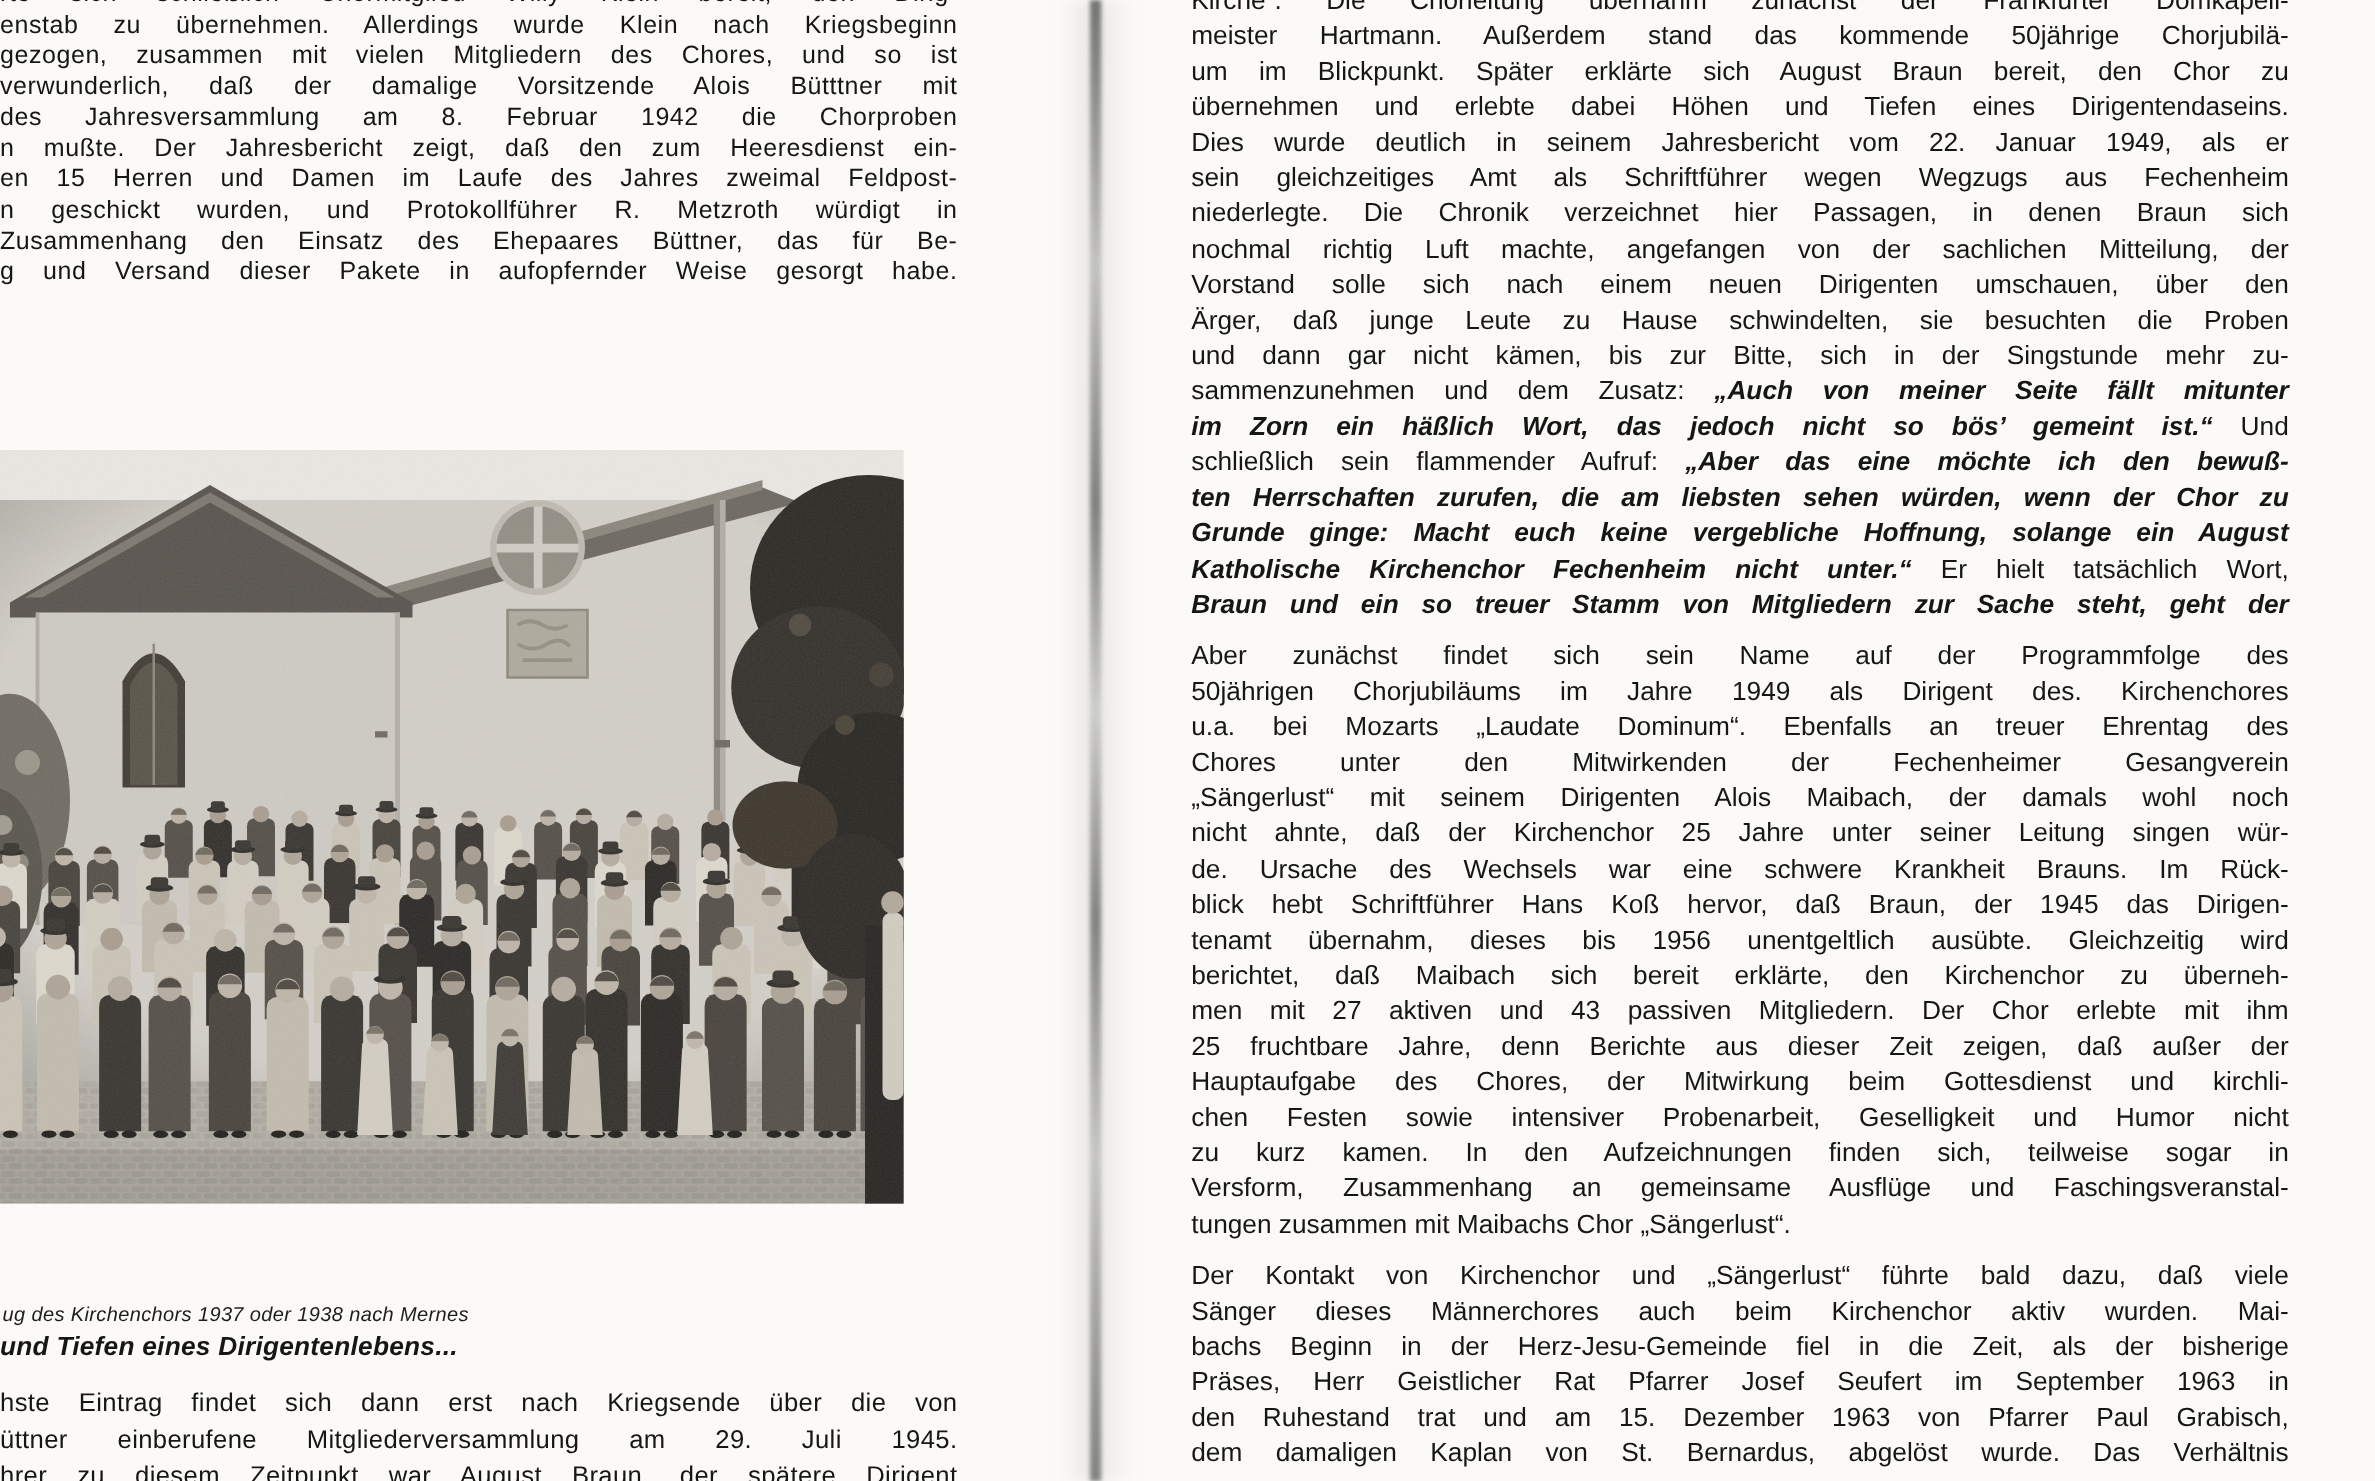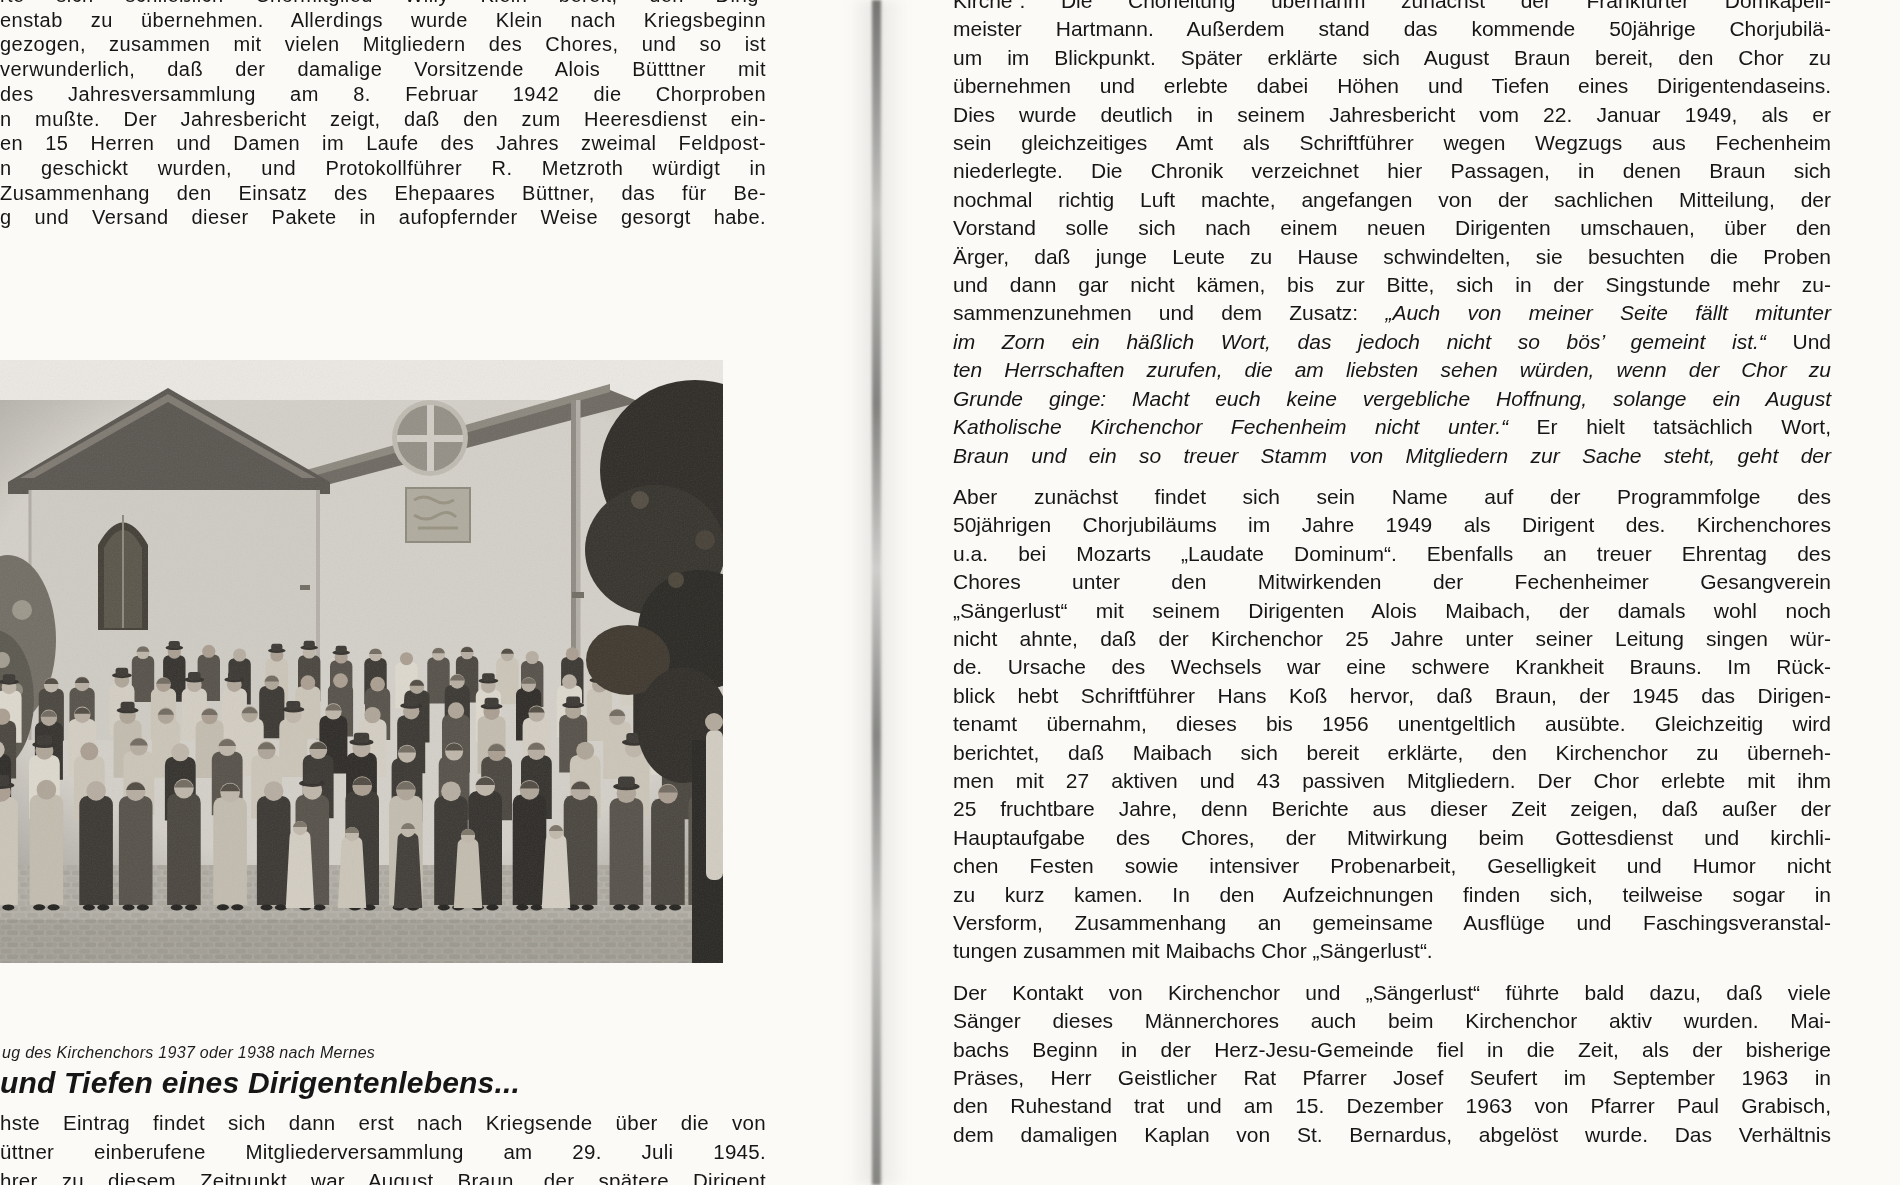--- a/index.html
+++ b/index.html
@@ -11,26 +11,26 @@
   
   .col-left-top{position:absolute;left:0;top:-17px;width:766px;
     font-size:20px;line-height:24.7px;letter-spacing:.45px;}
   .col-left-bottom{position:absolute;left:0;top:1108px;width:766px;
     font-size:20.5px;line-height:29px;letter-spacing:.3px;}
   .right-col{position:absolute;left:953px;top:-13px;width:878px;
     font-size:21px;line-height:28.4px;}
   .right-col .para + .para{margin-top:13px;}
   .tline{text-align:justify;text-align-last:justify;}
   .tline.no-just{text-align:left;text-align-last:auto;}
-  .it{font-style:italic;}
+  .it{font-style:italic;font-weight:bold;}
   
   .photo{position:absolute;left:0;top:360px;width:723px;height:603px;}
   .photo svg{display:block;filter:blur(.5px) contrast(.93) brightness(1.01);}
   .caption{position:absolute;left:2px;top:1044px;font-size:16px;font-style:italic;color:#1d1d1d;letter-spacing:.3px;text-align:center;}
-  .heading{position:absolute;left:0;top:1066px;font-size:30px;font-weight:bold;font-style:italic;letter-spacing:.2px;}
+  .heading{position:absolute;left:0;top:1066px;font-size:21px;font-weight:bold;font-style:italic;letter-spacing:.2px;}
   
   .gutter-soft{position:absolute;left:848px;top:0;width:60px;height:1185px;
     background:linear-gradient(90deg,transparent,rgba(120,120,118,.14) 45%,transparent);
     filter:blur(5px);}
   .gutter-line{position:absolute;left:872px;top:0;width:9px;height:1185px;
     background:linear-gradient(180deg,
       rgba(70,70,68,.72) 0%,rgba(130,130,126,.38) 18%,rgba(75,75,72,.66) 34%,
       rgba(140,140,136,.30) 48%,rgba(70,70,68,.62) 62%,rgba(135,135,130,.36) 78%,
       rgba(78,78,75,.66) 100%);
     filter:blur(1.6px);}
@@ -670,20 +670,21 @@
         <div class="tline"><span>übernehmen und erlebte dabei Höhen und Tiefen eines Dirigentendaseins.</span></div>
         <div class="tline"><span>Dies wurde deutlich in seinem Jahresbericht vom 22. Januar 1949, als er</span></div>
         <div class="tline"><span>sein gleichzeitiges Amt als Schriftführer wegen Wegzugs aus Fechenheim</span></div>
         <div class="tline"><span>niederlegte. Die Chronik verzeichnet hier Passagen, in denen Braun sich</span></div>
         <div class="tline"><span>nochmal richtig Luft machte, angefangen von der sachlichen Mitteilung, der</span></div>
         <div class="tline"><span>Vorstand solle sich nach einem neuen Dirigenten umschauen, über den</span></div>
         <div class="tline"><span>Ärger, daß junge Leute zu Hause schwindelten, sie besuchten die Proben</span></div>
         <div class="tline"><span>und dann gar nicht kämen, bis zur Bitte, sich in der Singstunde mehr zu-</span></div>
         <div class="tline"><span>sammenzunehmen und dem Zusatz: </span><span class="it">„Auch von meiner Seite fällt mitunter</span></div>
         <div class="tline"><span class="it">im Zorn ein häßlich Wort, das jedoch nicht so bös’ gemeint ist.“</span><span> Und</span></div>
+        <div class="tline"><span>schließlich sein flammender Aufruf: </span><span class="it">„Aber das eine möchte ich den bewuß-</span></div>
         <div class="tline"><span class="it">ten Herrschaften zurufen, die am liebsten sehen würden, wenn der Chor zu</span></div>
         <div class="tline"><span class="it">Grunde ginge: Macht euch keine vergebliche Hoffnung, solange ein August</span></div>
         <div class="tline"><span class="it">Katholische Kirchenchor Fechenheim nicht unter.“</span><span> Er hielt tatsächlich Wort,</span></div>
         <div class="tline"><span class="it">Braun und ein so treuer Stamm von Mitgliedern zur Sache steht, geht der</span></div>
       </div>
       <div class="para">
         <div class="tline"><span>Aber zunächst findet sich sein Name auf der Programmfolge des</span></div>
         <div class="tline"><span>50jährigen Chorjubiläums im Jahre 1949 als Dirigent des. Kirchenchores</span></div>
         <div class="tline"><span>u.a. bei Mozarts „Laudate Dominum“. Ebenfalls an treuer Ehrentag des</span></div>
         <div class="tline"><span>Chores unter den Mitwirkenden der Fechenheimer Gesangverein</span></div>

